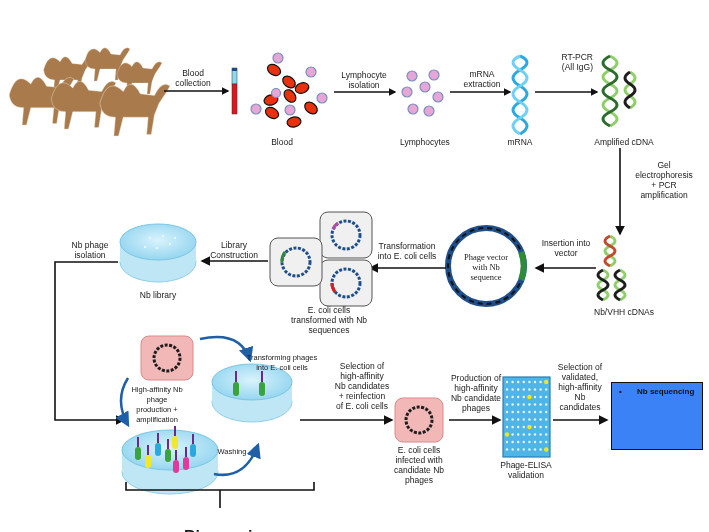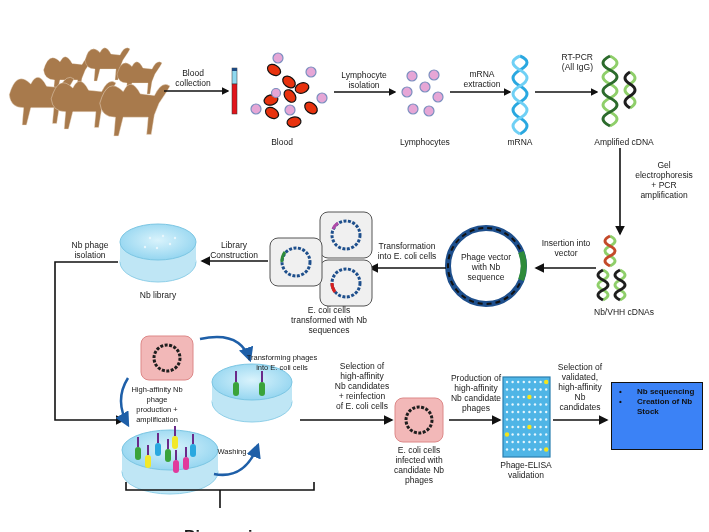--- a/index.html
+++ b/index.html
@@ -312,21 +312,21 @@
 (All IgG)</div>
 <div class="lbl" style="left:584px;top:137px;width:80px;">Amplified cDNA</div>
 <div class="lbl" style="left:626px;top:160px;width:76px;white-space:pre-line;">Gel
 electrophoresis
 + PCR
 amplification</div>
 
 <div class="lbl" style="left:586px;top:307px;width:76px;">Nb/VHH cDNAs</div>
 <div class="lbl" style="left:536px;top:230px;width:60px;white-space:pre-line;margin-top:8px;">Insertion into
 vector</div>
-<div class="lbl" style="left:458px;top:252px;width:56px;white-space:pre-line;">Phage vector
+<div class="lbl" style="left:458px;top:252px;width:56px;white-space:pre-line;font-family:Liberation Serif, serif;">Phage vector
 with Nb
 sequence</div>
 <div class="lbl" style="left:372px;top:241px;width:70px;white-space:pre-line;">Transformation
 into E. coli cells</div>
 <div class="lbl" style="left:282px;top:305px;width:94px;white-space:pre-line;">E. coli cells
 transformed with Nb
 sequences</div>
 <div class="lbl" style="left:206px;top:240px;width:56px;white-space:pre-line;">Library
 Construction</div>
 <div class="lbl" style="left:130px;top:290px;width:56px;">Nb library</div>
@@ -358,15 +358,14 @@
 validation</div>
 <div class="lbl" style="left:550px;top:362px;width:60px;white-space:pre-line;">Selection of
 validated,
 high-affinity
 Nb
 candidates</div>
 
 <div class="box">
   <ul>
     <li>Nb sequencing</li>
-    <li>Creation of Nb Stock</li>
   </ul>
 </div>
 
 </body></html>

